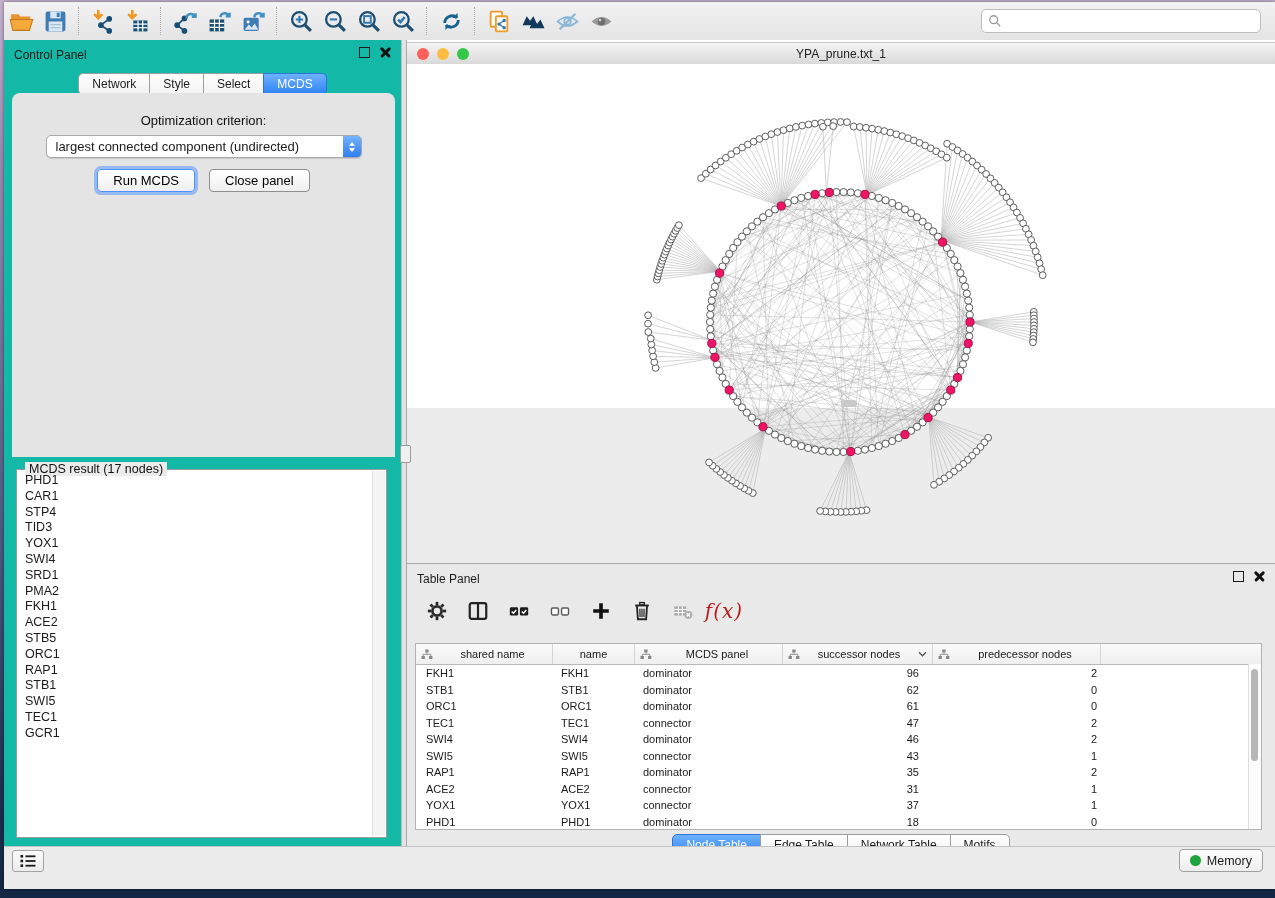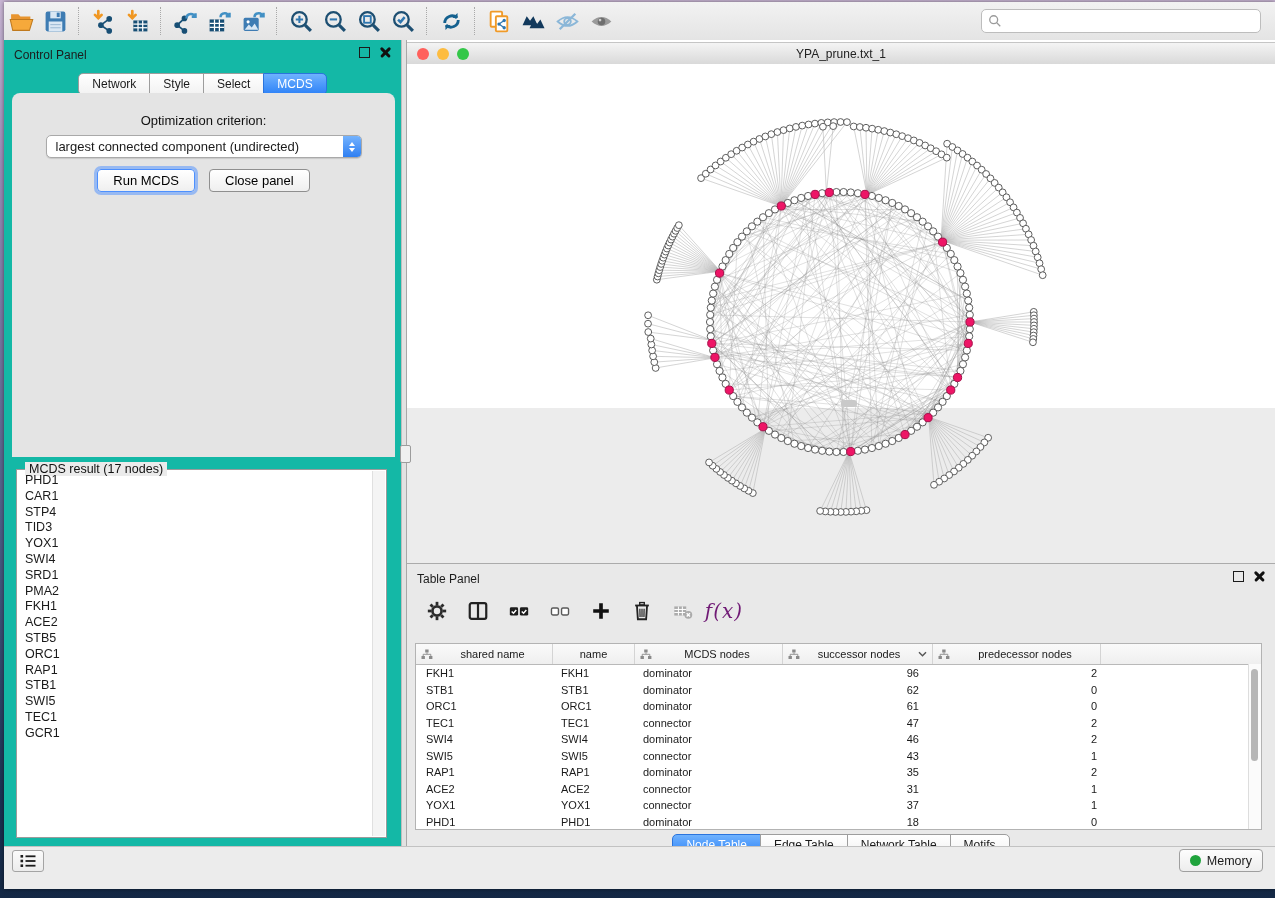--- a/index.html
+++ b/index.html
@@ -72,21 +72,21 @@
   .light{width:12px;height:12px;border-radius:50%;}
   #net-title{position:absolute;left:0;right:0;top:4px;text-align:center;font-size:12px;color:#222;}
   #net-canvas{position:absolute;left:0;top:24px;right:0;bottom:0;background:#fff;}
   #net-hthumb{position:absolute;left:50%;bottom:1px;width:16px;height:7px;background:#c9c9c9;border-radius:3px;}
 
   
   #table-panel{position:absolute;left:403px;top:523px;right:0;bottom:0;background:#e9e9e9;border-top:1px solid #ababab;}
   #tp-toolbar{position:absolute;left:14px;top:30px;height:34px;display:flex;align-items:center;gap:9px;}
   .tpi{width:32px;height:30px;display:flex;align-items:center;justify-content:center;}
   .tpi svg{width:22px;height:22px;}
-  .fx{font-family:"DejaVu Serif","Liberation Serif",serif;font-style:italic;font-size:20px;color:#701a75;letter-spacing:1px;text-align:right;}
+  .fx{font-family:"DejaVu Serif","Liberation Serif",serif;font-style:italic;font-size:20px;color:#b91c1c;letter-spacing:1px;text-align:right;}
 
   #node-table{position:absolute;left:8px;top:79px;right:13px;height:187px;background:#fff;border:1px solid #b3b3b3;box-sizing:border-box;}
   #nt-header{display:flex;height:20px;border-bottom:1px solid #b9b9b9;background:linear-gradient(#fafafa,#efefef);}
   .th{display:flex;align-items:center;border-right:1px solid #d4d4d4;font-size:11px;color:#1a1a1a;box-sizing:border-box;}
   .th .lbl{flex:1;text-align:center;padding:0 2px;white-space:nowrap;overflow:hidden;}
   .th svg.tree{margin-left:5px;flex:0 0 auto;}
   .th svg.chev{margin-right:5px;flex:0 0 auto;}
   #nt-body .tr{display:flex;height:16.5px;line-height:16.5px;font-size:11px;}
   .td{box-sizing:border-box;white-space:nowrap;overflow:hidden;}
   .td.num{text-align:right;}
@@ -1106,21 +1106,21 @@
             <div class="th" style="width: 82px; flex: 0 0 82px;">
               <span class="lbl">name</span>
             </div>
             <div class="th" style="width: 148px; flex: 0 0 148px;">
               <svg class="tree" width="12" height="11" viewBox="0 0 12 11">
                 <rect x="4.2" y="0.5" width="3.4" height="3" fill="#8a8a8a"></rect>
                 <rect x="0.5" y="7" width="3.4" height="3" fill="#8a8a8a"></rect>
                 <rect x="8" y="7" width="3.4" height="3" fill="#8a8a8a"></rect>
                 <path d="M6 3.5v1.8M2.2 7V5.3h7.6V7" stroke="#8a8a8a" fill="none" stroke-width="0.9"></path>
               </svg>
-              <span class="lbl">MCDS nodes</span>
+              <span class="lbl">MCDS panel</span>
             </div>
             <div class="th" style="width: 150px; flex: 0 0 150px;">
               <svg class="tree" width="12" height="11" viewBox="0 0 12 11">
                 <rect x="4.2" y="0.5" width="3.4" height="3" fill="#8a8a8a"></rect>
                 <rect x="0.5" y="7" width="3.4" height="3" fill="#8a8a8a"></rect>
                 <rect x="8" y="7" width="3.4" height="3" fill="#8a8a8a"></rect>
                 <path d="M6 3.5v1.8M2.2 7V5.3h7.6V7" stroke="#8a8a8a" fill="none" stroke-width="0.9"></path>
               </svg>
               <span class="lbl">successor nodes</span>
               <svg class="chev" width="9" height="6" viewBox="0 0 9 6">

